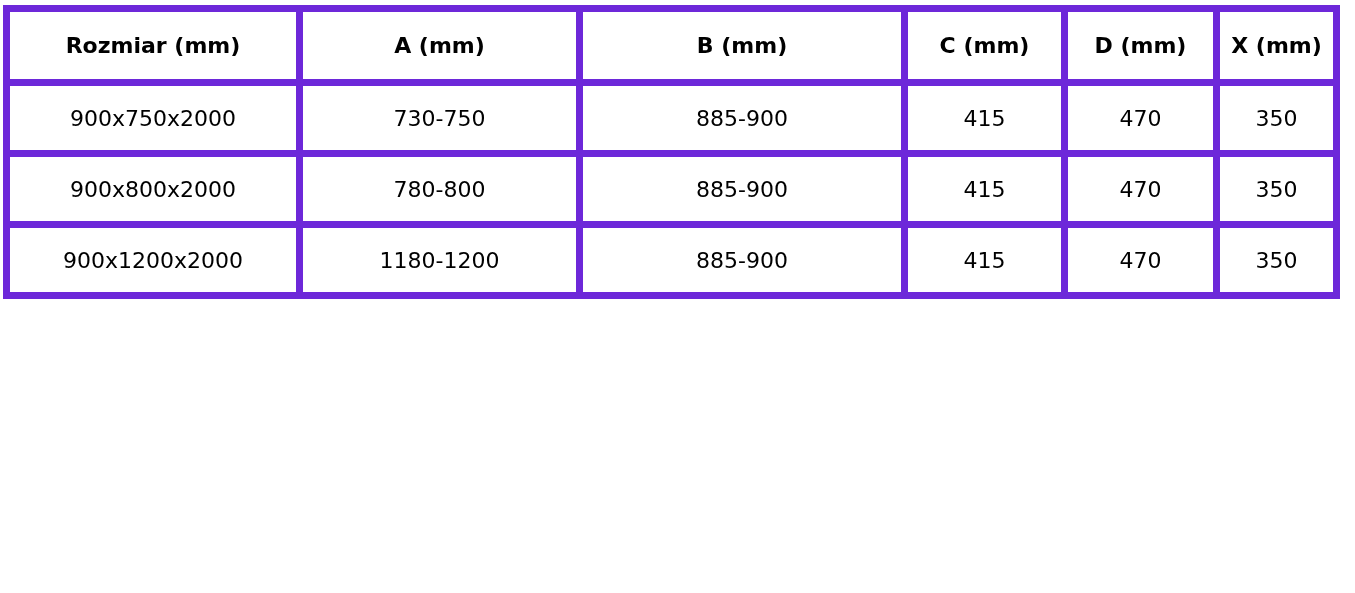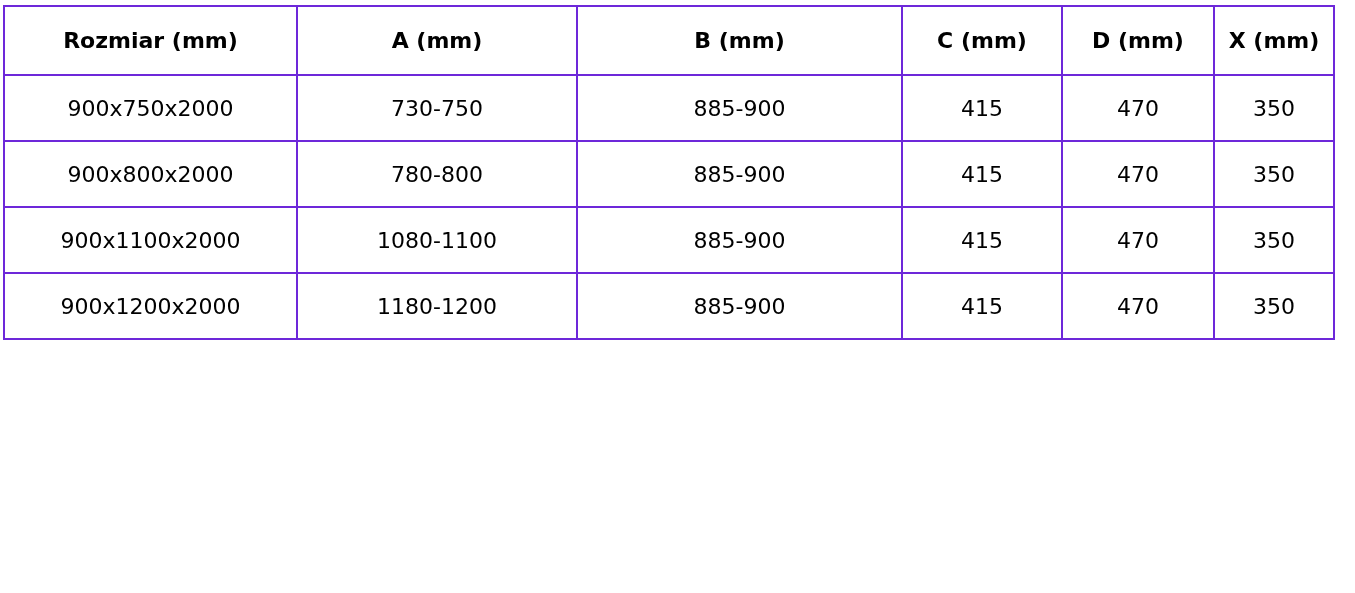--- a/index.html
+++ b/index.html
@@ -23,21 +23,21 @@
     justify-content: flex-start;
   }
   table.size-table {
     border-collapse: collapse;
     table-layout: fixed;
     width: 1330px;
     margin: 5px 0 0 3px;
   }
   table.size-table td,
   table.size-table th {
-    border: 2px solid #6d28d9;
+    border: 7px solid #6d28d9;
     text-align: center;
     vertical-align: middle;
     padding: 0;
     height: 64px;
     font-size: 22px;
     font-weight: normal;
     white-space: nowrap;
   }
   table.size-table thead th {
     font-weight: bold;
@@ -86,28 +86,20 @@
       </tr>
       <tr>
         <td>900x800x2000</td>
         <td>780-800</td>
         <td>885-900</td>
         <td>415</td>
         <td>470</td>
         <td>350</td>
       </tr>
       <tr>
-        <td>900x1100x2000</td>
-        <td>1080-1100</td>
-        <td>885-900</td>
-        <td>415</td>
-        <td>470</td>
-        <td>350</td>
-      </tr>
-      <tr>
         <td>900x1200x2000</td>
         <td>1180-1200</td>
         <td>885-900</td>
         <td>415</td>
         <td>470</td>
         <td>350</td>
       </tr>
     </tbody>
   </table>
 </div>

